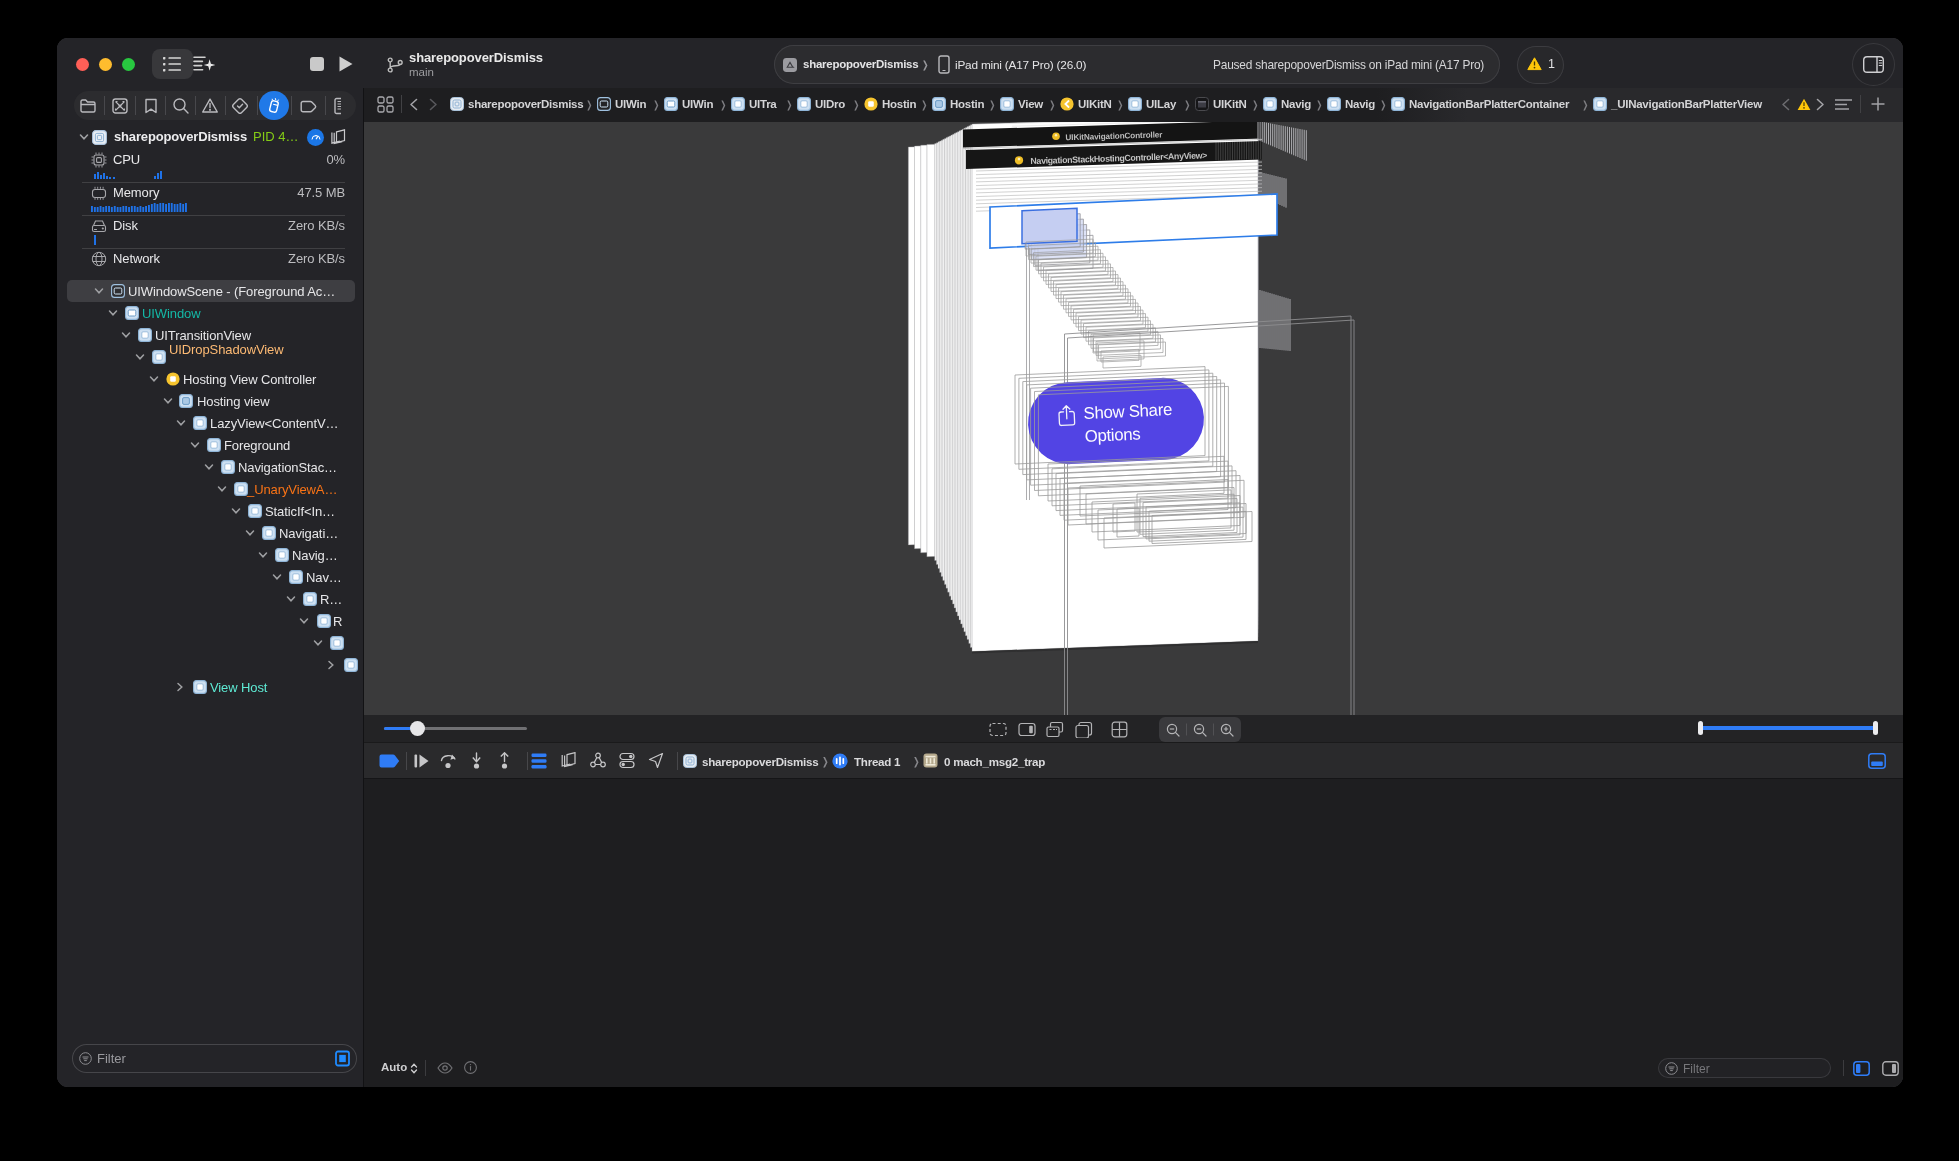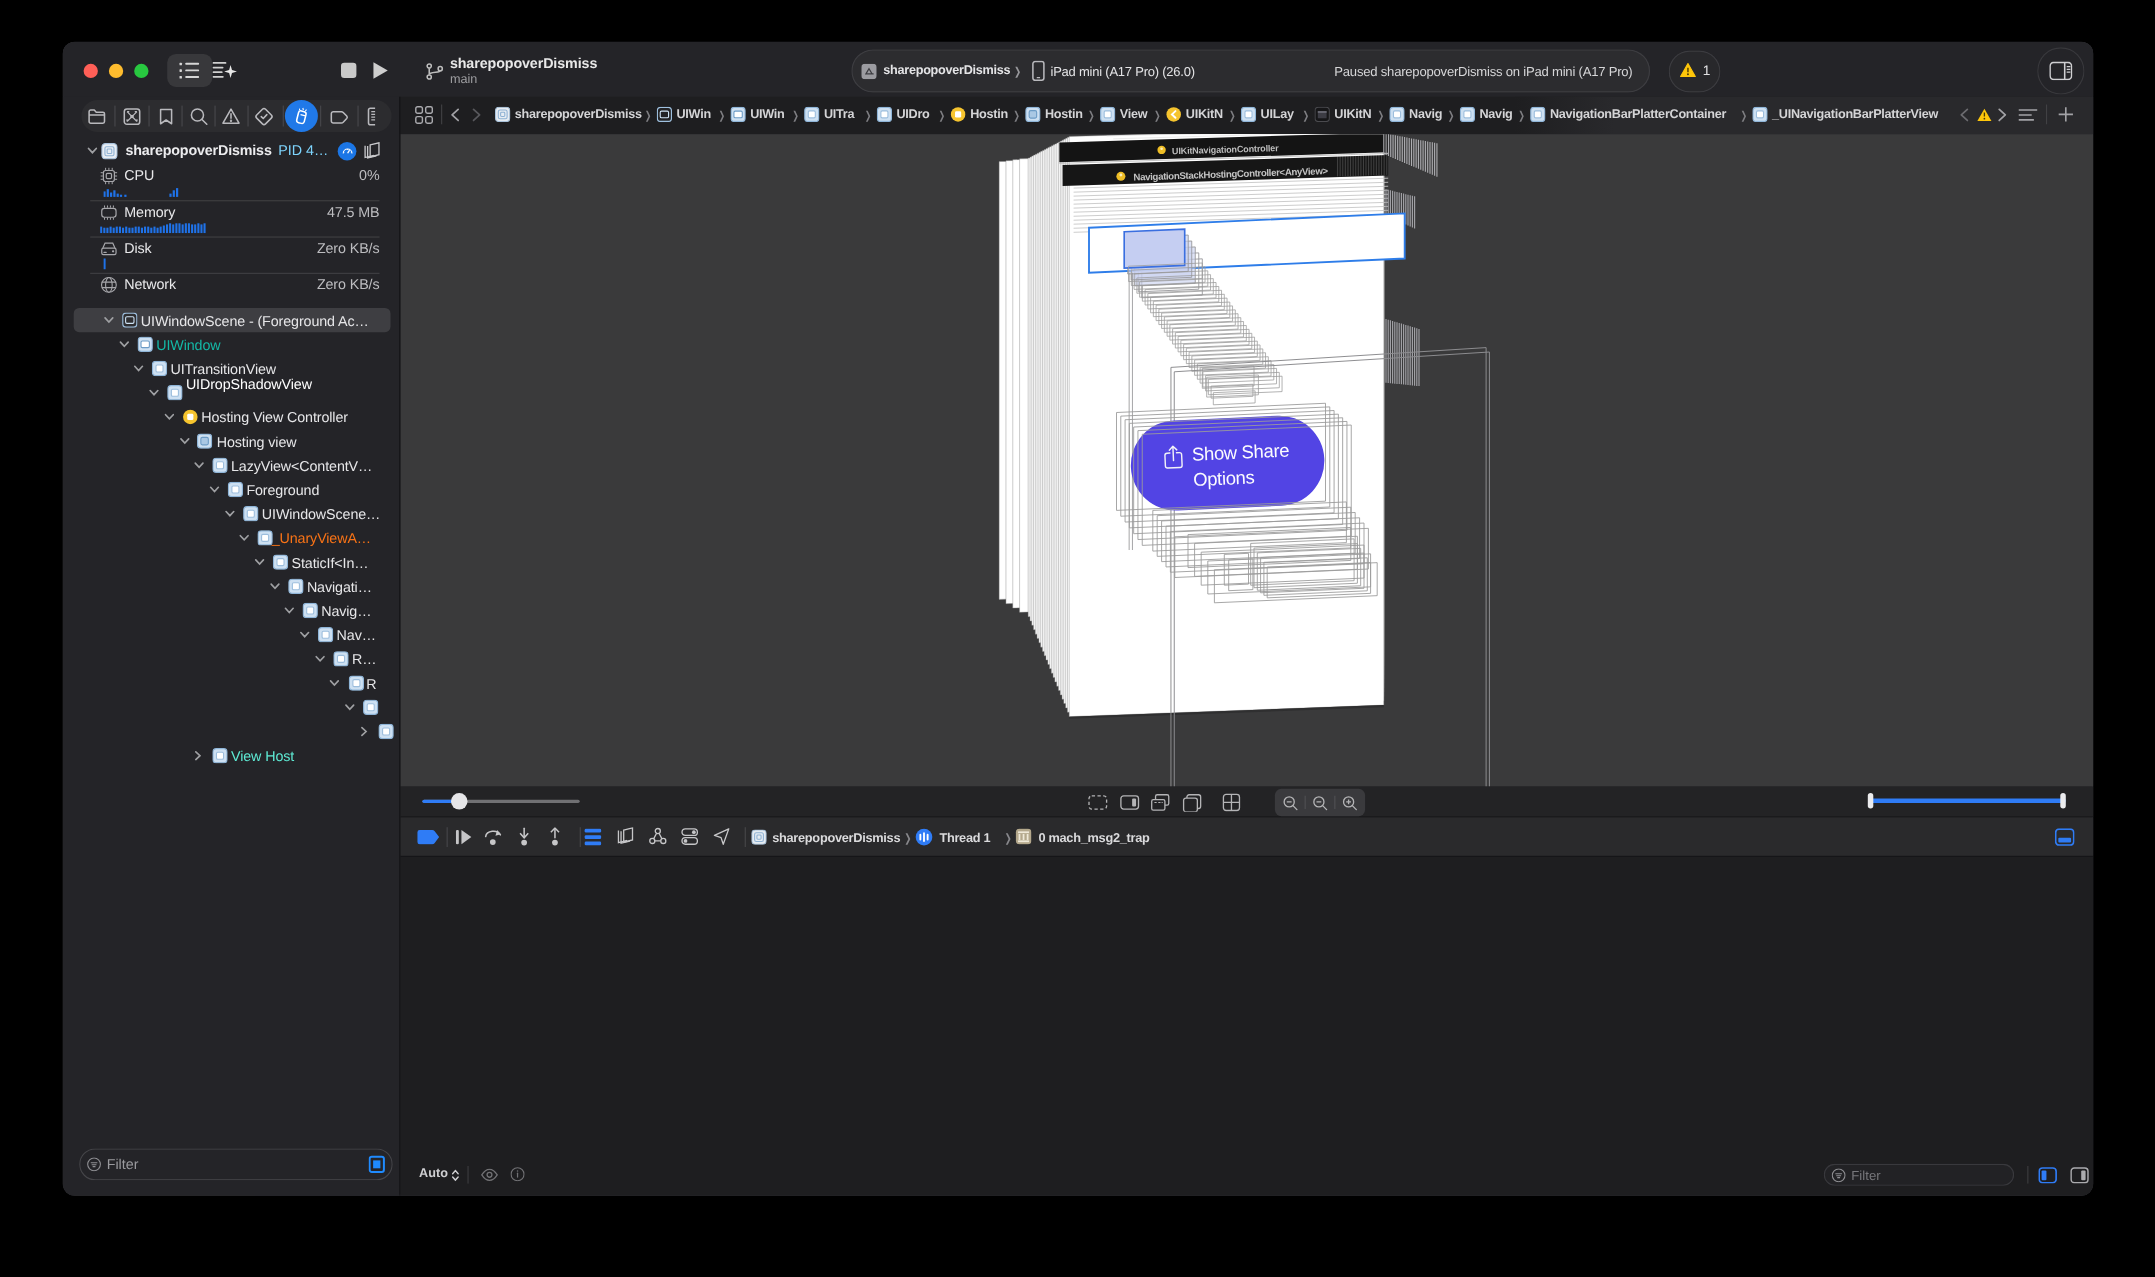--- a/index.html
+++ b/index.html
@@ -131,21 +131,21 @@
 </svg>
     <svg class="a" style="left:22px;top:94px" width="10" height="10" viewBox="0 0 10 10">
       <path d="M1.5 3 L5 6.8 L8.5 3" stroke="#9fa0a3" stroke-width="1.6" fill="none" stroke-linecap="round"></path>
     </svg>
     <svg class="a" style="left:35px;top:92px" width="15" height="15" viewBox="0 0 15 15">
 <rect x="0.6" y="0.6" width="13.8" height="13.8" rx="3.2" fill="#e8eef5" stroke="#aac3dd" stroke-width="1.1"></rect>
 <rect x="3.4" y="3.4" width="8.2" height="8.2" rx="1.4" fill="none" stroke="#8fb2d4" stroke-width="1"></rect>
 <rect x="5.4" y="5.4" width="4.2" height="4.2" rx="0.8" fill="none" stroke="#8fb2d4" stroke-width="1"></rect>
     </svg>
     <div class="a" style="left:57px;top:91px;font-size:13px;font-weight:bold;color:#ececee;letter-spacing:-.15px">sharepopoverDismiss</div>
-    <div class="a" style="left:196px;top:91px;font-size:13px;color:#7dd3fc">PID 4…</div>
+    <div class="a" style="left:196px;top:91px;font-size:13px;color:#84cc16">PID 4…</div>
     <div class="a" style="left:250px;top:91px;width:17px;height:17px;border-radius:50%;background:#1b76e6"></div>
     <svg class="a" style="left:253.5px;top:94.5px" width="10" height="10" viewBox="0 0 10 10" stroke="#fff" fill="none" stroke-width="1">
       <path d="M1 6.5 a4 4 0 0 1 8 0"></path>
       <path d="M5 6.3 L6.8 3.4" stroke-width="1.2"></path>
       <path d="M1.2 5.2l.8.4M8.8 5.2l-.8.4M5 2.4v1" stroke-width=".8"></path>
     </svg>
     <svg class="a" style="left:273px;top:91px" width="17" height="16" viewBox="0 0 17 16" fill="none" stroke="#c9c9cc" stroke-width="1.2">
 <path d="M6.5 2.8 l8-2 v10.8 l-8 2 Z"></path>
       <path d="M4.2 3.8 v10.8 l8-2"></path>
       <path d="M1.9 4.8 v10.8 l8-2" transform="translate(0,-1.4)"></path>
@@ -261,21 +261,21 @@
       <rect x="3.8" y="3.8" width="6.4" height="6.4" rx="1.2" fill="#fff" stroke="#9dbedd" stroke-width="1"></rect>
     </svg>
     <div class="a" style="left:98px;top:290px;font-size:13px;color:#e6e6e8;letter-spacing:-.1px">UITransitionView</div>
     <svg class="a" style="left:78px;top:315px" width="10" height="9" viewBox="0 0 10 9">
       <path d="M1.5 2 L5 5.8 L8.5 2" stroke="#9fa0a3" stroke-width="1.5" fill="none" stroke-linecap="round"></path>
     </svg>
     <svg class="a" style="left:95px;top:312px" width="14" height="14" viewBox="0 0 14 14">
       <rect x="0.6" y="0.6" width="12.8" height="12.8" rx="3" fill="#cde0f2" stroke="#8fb5d8" stroke-width="1.1"></rect>
       <rect x="3.8" y="3.8" width="6.4" height="6.4" rx="1.2" fill="#fff" stroke="#9dbedd" stroke-width="1"></rect>
     </svg>
-    <div class="a" style="left:112px;top:304px;font-size:13px;color:#ffffff;letter-spacing:-.1px">UIDropShadowView</div>
+    <div class="a" style="left:112px;top:304px;font-size:13px;color:#fdba74;letter-spacing:-.1px">UIDropShadowView</div>
     <svg class="a" style="left:92px;top:337px" width="10" height="9" viewBox="0 0 10 9">
       <path d="M1.5 2 L5 5.8 L8.5 2" stroke="#9fa0a3" stroke-width="1.5" fill="none" stroke-linecap="round"></path>
     </svg>
     <svg class="a" style="left:109px;top:334px" width="14" height="14" viewBox="0 0 14 14">
       <circle cx="7" cy="7" r="6.6" fill="#f6c42e"></circle>
       <rect x="4.2" y="4.2" width="5.6" height="5.6" rx="1.2" fill="#fff"></rect>
     </svg>
     <div class="a" style="left:126px;top:334px;font-size:13px;color:#e6e6e8;letter-spacing:-.1px">Hosting View Controller</div>
     <svg class="a" style="left:106px;top:359px" width="10" height="9" viewBox="0 0 10 9">
       <path d="M1.5 2 L5 5.8 L8.5 2" stroke="#9fa0a3" stroke-width="1.5" fill="none" stroke-linecap="round"></path>
@@ -301,21 +301,21 @@
       <rect x="3.8" y="3.8" width="6.4" height="6.4" rx="1.2" fill="#fff" stroke="#9dbedd" stroke-width="1"></rect>
     </svg>
     <div class="a" style="left:167px;top:400px;font-size:13px;color:#e6e6e8;letter-spacing:-.1px">Foreground</div>
     <svg class="a" style="left:147px;top:425px" width="10" height="9" viewBox="0 0 10 9">
       <path d="M1.5 2 L5 5.8 L8.5 2" stroke="#9fa0a3" stroke-width="1.5" fill="none" stroke-linecap="round"></path>
     </svg>
     <svg class="a" style="left:164px;top:422px" width="14" height="14" viewBox="0 0 14 14">
       <rect x="0.6" y="0.6" width="12.8" height="12.8" rx="3" fill="#cde0f2" stroke="#8fb5d8" stroke-width="1.1"></rect>
       <rect x="3.8" y="3.8" width="6.4" height="6.4" rx="1.2" fill="#fff" stroke="#9dbedd" stroke-width="1"></rect>
     </svg>
-    <div class="a" style="left:181px;top:422px;font-size:13px;color:#e6e6e8;letter-spacing:-.1px">UIWindowScene…</div>
+    <div class="a" style="left:181px;top:422px;font-size:13px;color:#e6e6e8;letter-spacing:-.1px">NavigationStac…</div>
     <svg class="a" style="left:160px;top:447px" width="10" height="9" viewBox="0 0 10 9">
       <path d="M1.5 2 L5 5.8 L8.5 2" stroke="#9fa0a3" stroke-width="1.5" fill="none" stroke-linecap="round"></path>
     </svg>
     <svg class="a" style="left:177px;top:444px" width="14" height="14" viewBox="0 0 14 14">
       <rect x="0.6" y="0.6" width="12.8" height="12.8" rx="3" fill="#cde0f2" stroke="#8fb5d8" stroke-width="1.1"></rect>
       <rect x="3.8" y="3.8" width="6.4" height="6.4" rx="1.2" fill="#fff" stroke="#9dbedd" stroke-width="1"></rect>
     </svg>
     <div class="a" style="left:190px;top:444px;font-size:13px;color:#f97316;letter-spacing:-.1px">_UnaryViewA…</div>
     <svg class="a" style="left:174px;top:469px" width="10" height="9" viewBox="0 0 10 9">
       <path d="M1.5 2 L5 5.8 L8.5 2" stroke="#9fa0a3" stroke-width="1.5" fill="none" stroke-linecap="round"></path>

